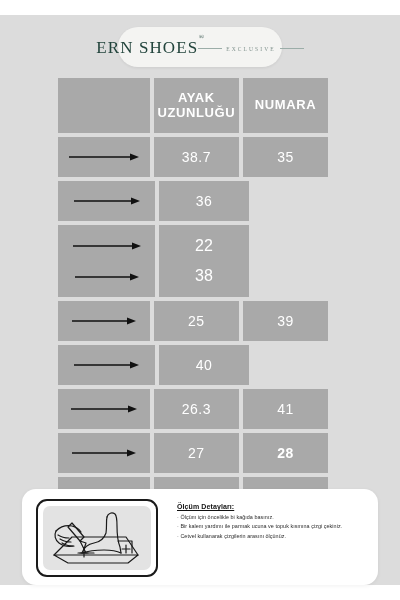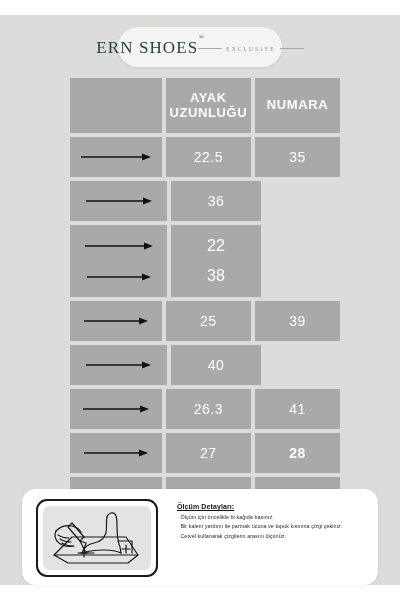--- a/index.html
+++ b/index.html
@@ -66,21 +66,21 @@
   .logo-sub {
     font-family: "Liberation Serif", serif;
     font-size: 5.5px;
     letter-spacing: 2.1px;
     color: #7f918c;
     white-space: nowrap;
   }
   
   .table {
     position: absolute;
-    left: 70px;
+    left: 58px;
     top: 63px;
     width: 270px;
   }
   .trow {
     display: flex;
     gap: 4px;
     margin-bottom: 4px;
   }
   .cell {
     background: #a9a9a9;
@@ -209,21 +209,21 @@
     </div>
 
     <div class="trow r-row">
       <div class="cell c-arrow">
         <svg class="arrow" width="72" height="10" viewBox="0 0 72 10">
             <line x1="1" y1="5" x2="64" y2="5" stroke="#111" stroke-width="1.7"></line>
             <polygon points="62,1.4 71,5 62,8.6" fill="#111"></polygon>
           </svg>
       </div>
       <div class="cell c-len">
-          <span>22.5</span>
+          <span>38.7</span>
         </div>
       <div class="cell c-num">
           <span>35</span>
         </div>
     </div>
 
     <div class="trow r-row">
       <div class="cell c-arrow">
         <svg class="arrow" width="68" height="10" viewBox="0 0 68 10">
             <line x1="1" y1="5" x2="60" y2="5" stroke="#111" stroke-width="1.7"></line>

